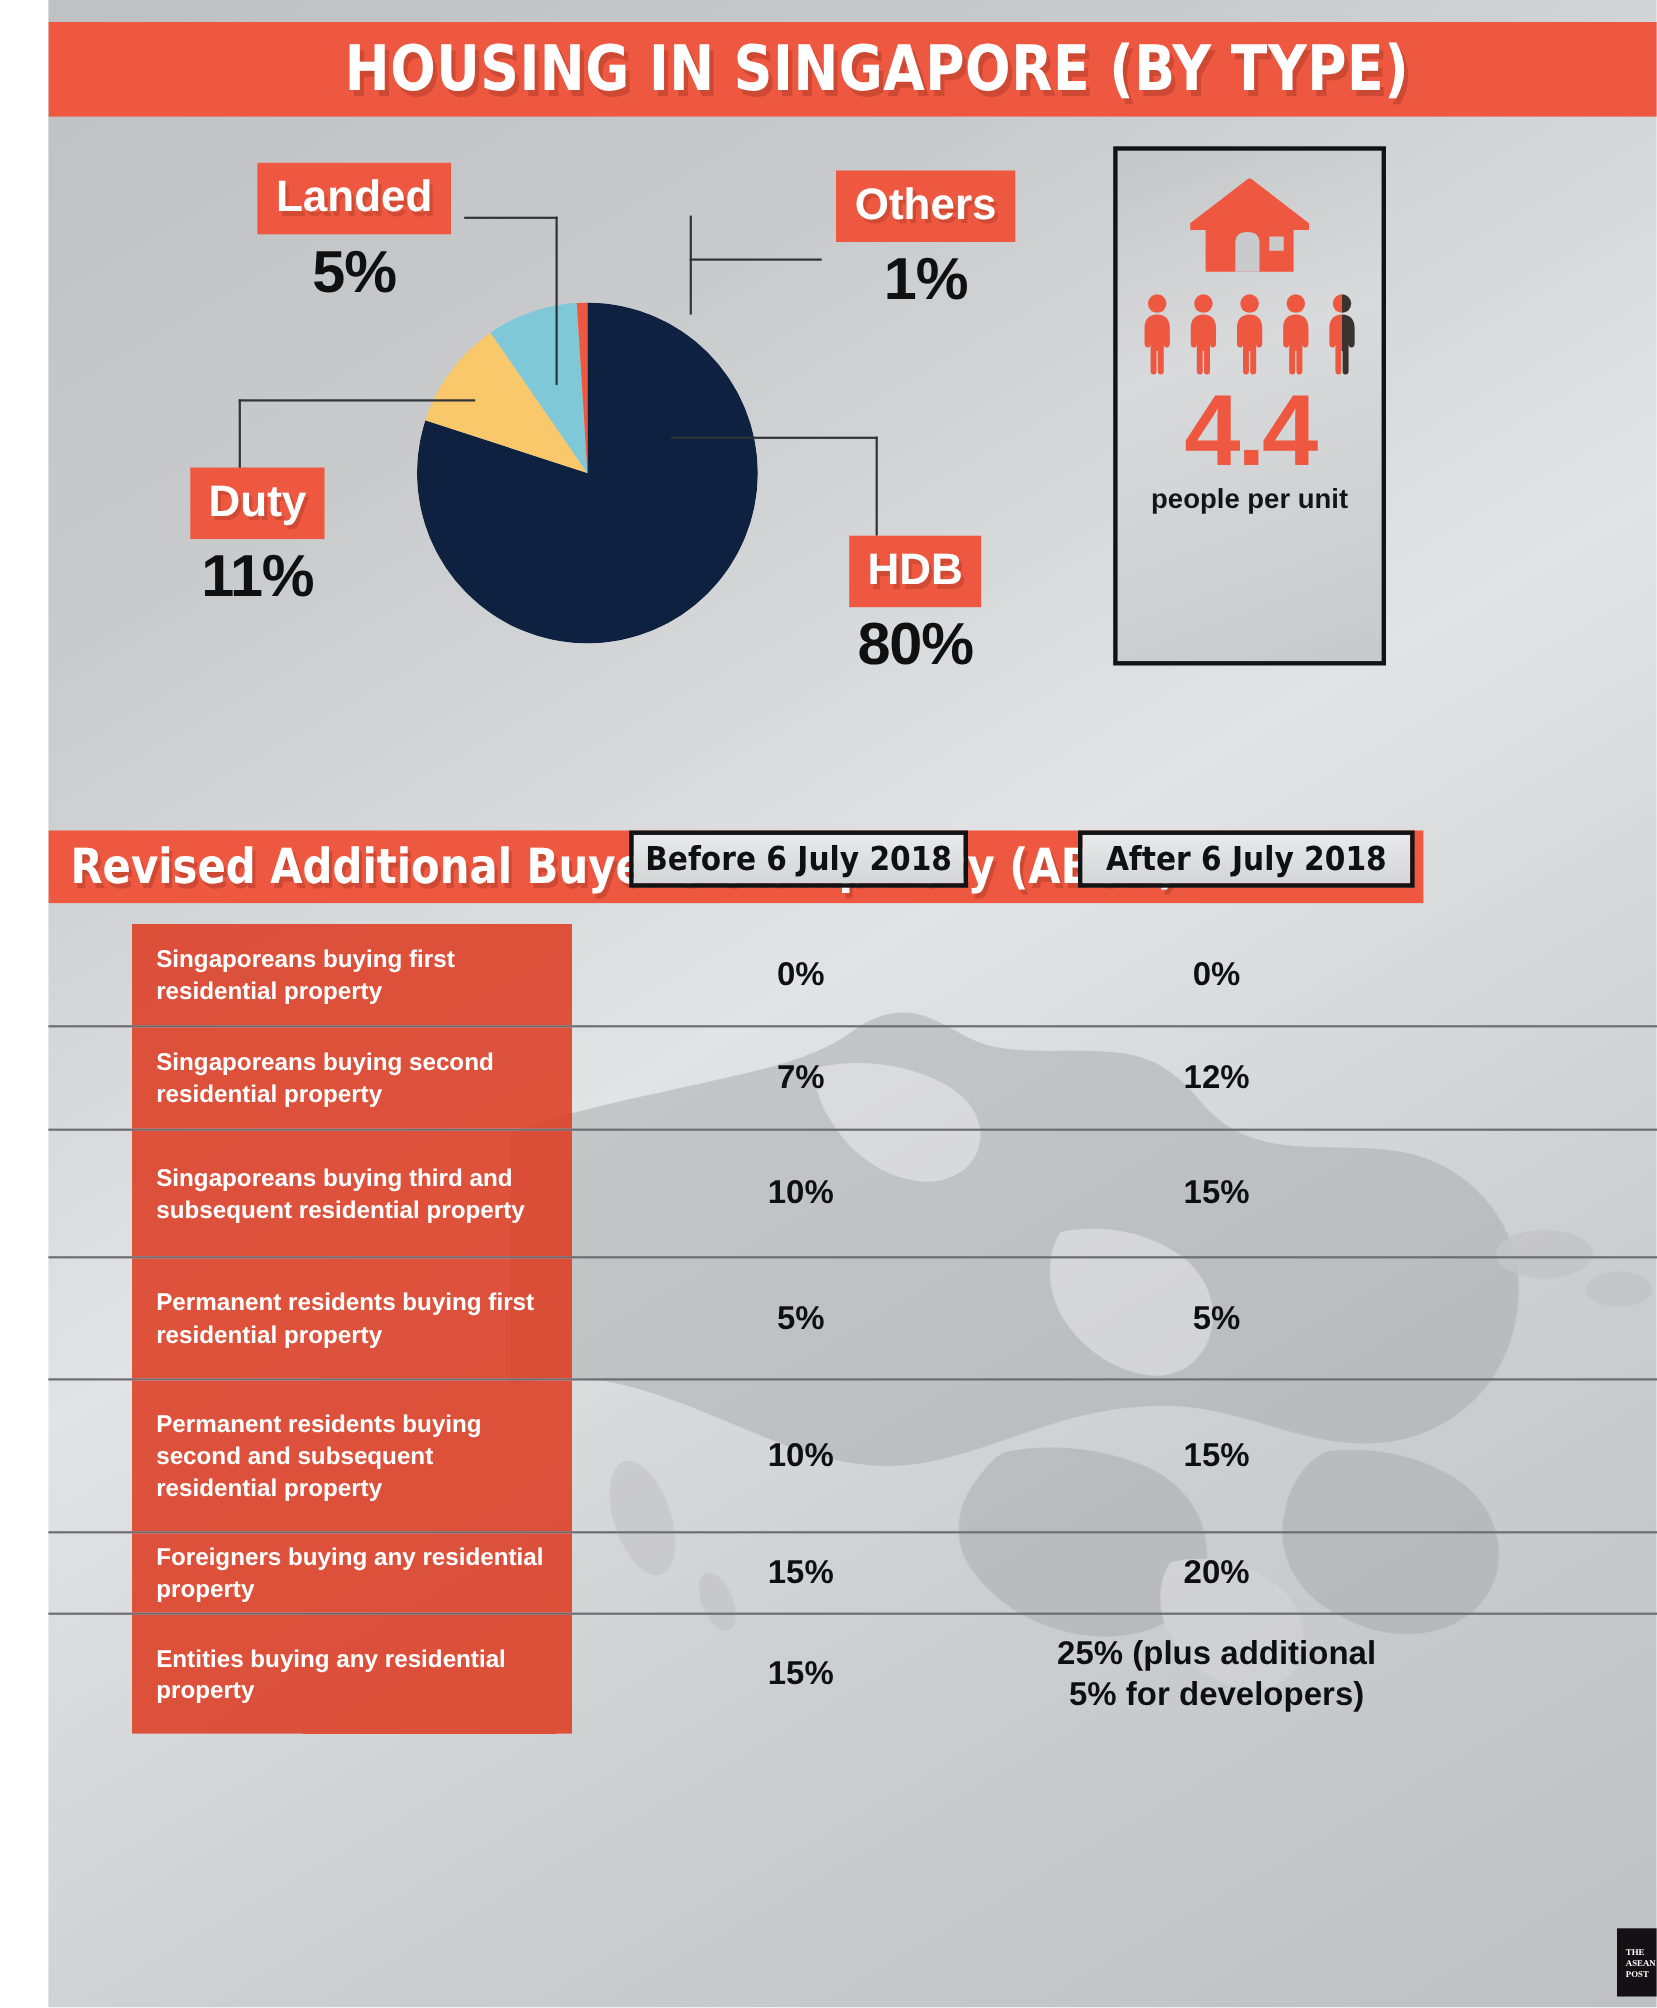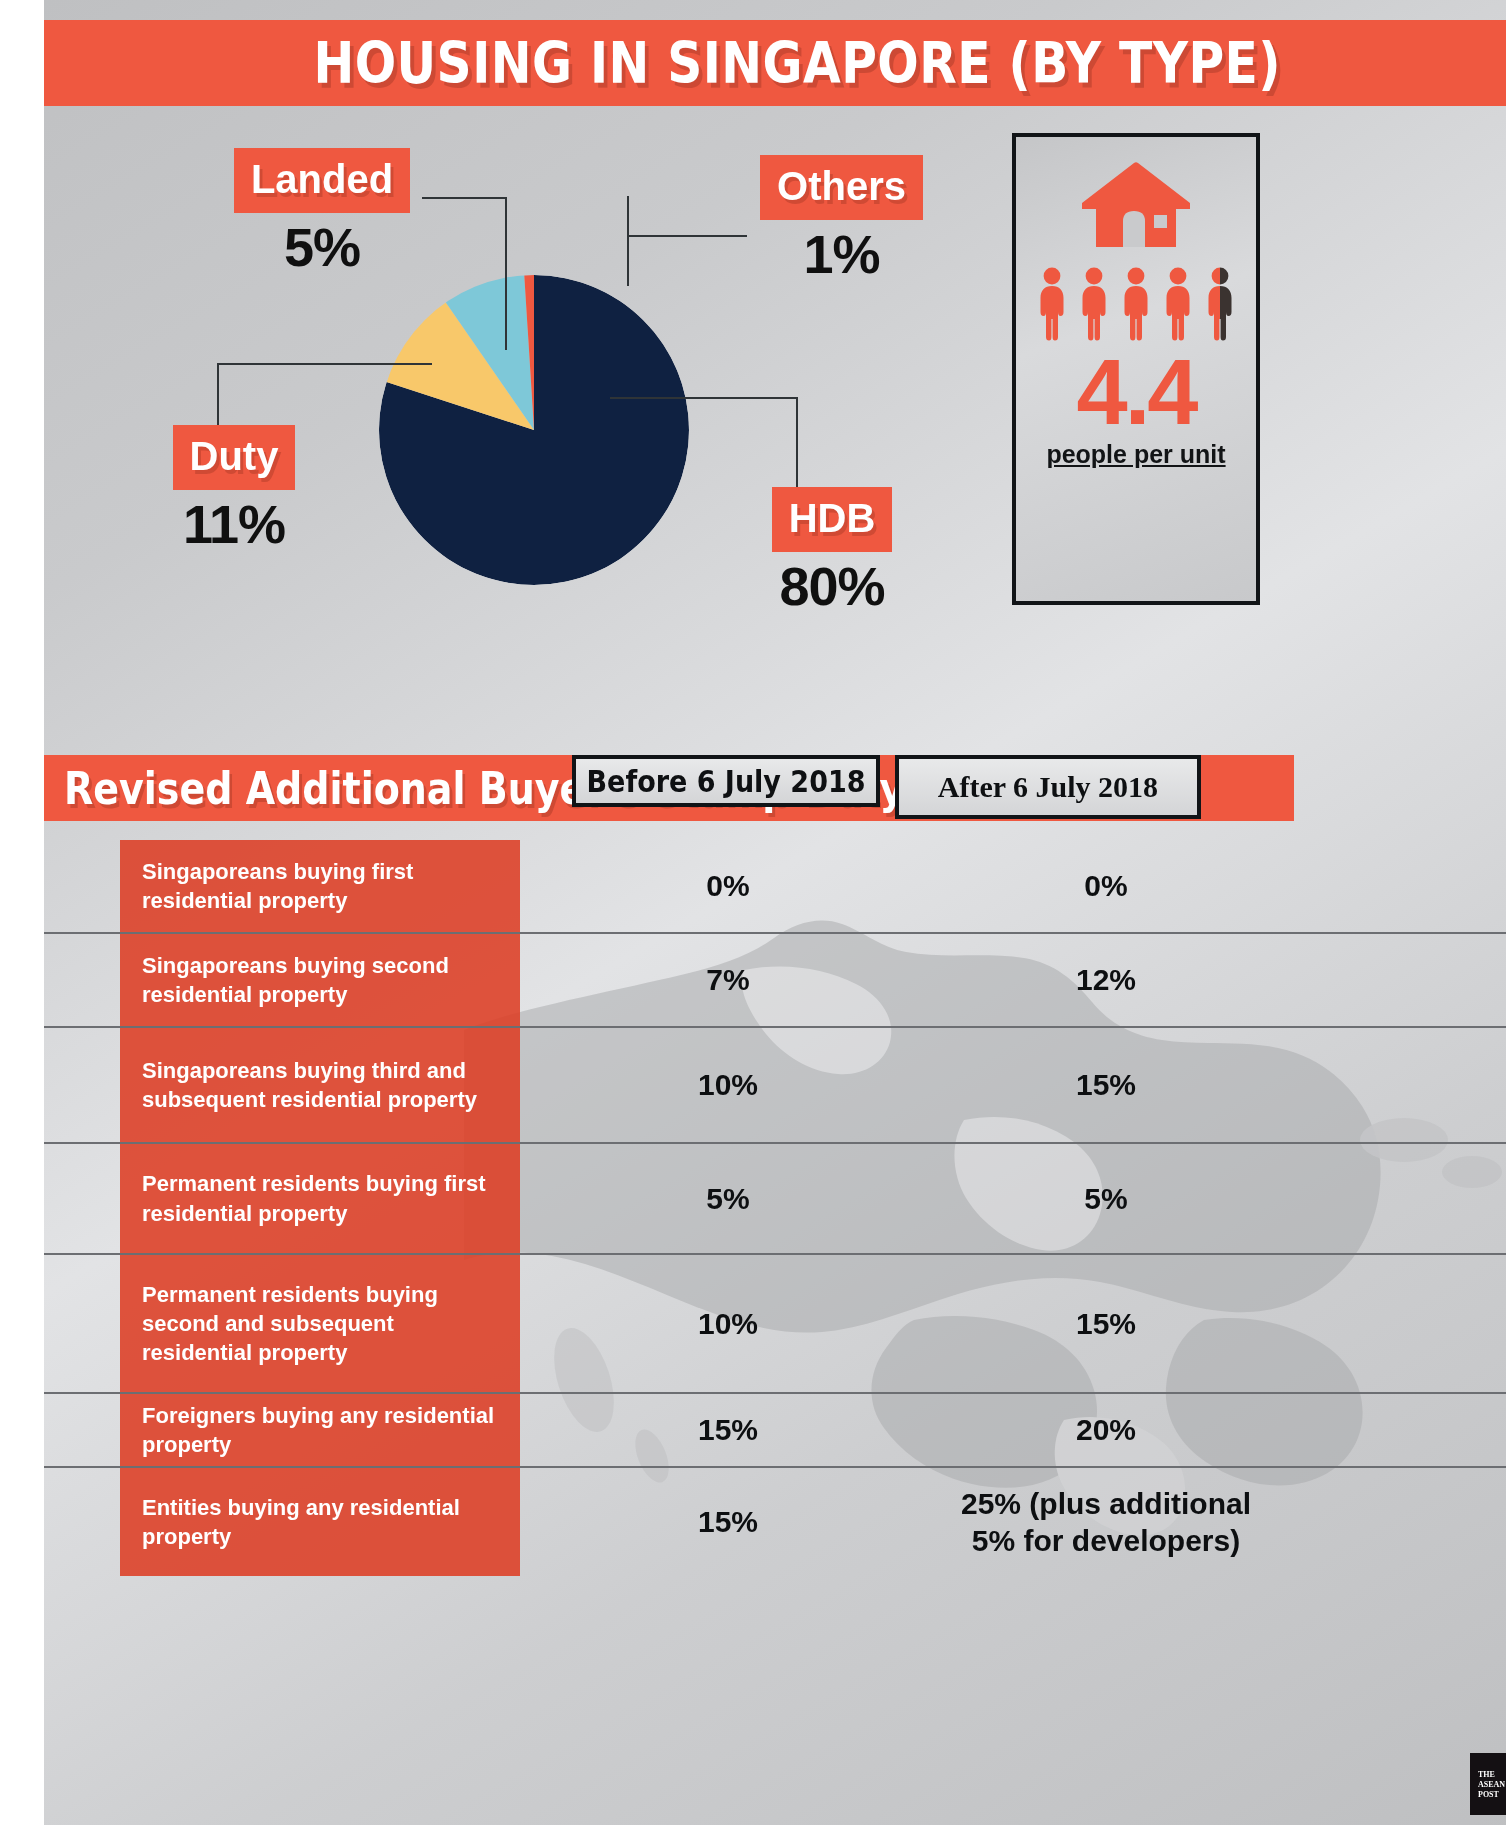--- a/index.html
+++ b/index.html
@@ -134,21 +134,20 @@
     line-height: 0.95;
     color: #ef5840;
     letter-spacing: -3px;
     margin-top: 6px;
   }
   .ratio-unit {
     font-weight: 700;
     font-size: 25px;
     color: #121416;
     margin-top: 4px;
-    text-decoration: underline;
   }
 
   
   .absd-banner {
     position: absolute;
     left: 0; top: 755px;
     width: 1250px; height: 66px;
     background: #ef5840;
     display: flex; align-items: center;
   }
@@ -183,21 +182,21 @@
     border: 4px solid #111417;
     background: linear-gradient(180deg, #e8e9ea 0%, #d4d5d7 100%);
     display: flex; align-items: center; justify-content: center;
     font-family: "DejaVu Sans Condensed", "Liberation Sans Narrow", "Liberation Sans", sans-serif;
     font-weight: 700;
     font-size: 30px;
     color: #0e1012;
     white-space: nowrap;
   }
   #col-head-before { left: 528px; top: -85px; width: 308px; height: 52px; }
-  #col-head-after  { left: 851px; top: -85px; width: 306px; height: 64px; font-family: Liberation Serif, serif; }
+  #col-head-after  { left: 936px; top: -85px; width: 306px; height: 52px; }
 
   .rows { position: absolute; left: 0; top: 0; width: 1506px; }
 
   .trow {
     position: relative;
     display: flex;
     align-items: stretch;
     border-bottom: 2px solid #6c6e72;
   }
   .trow:last-child { border-bottom: none; }

